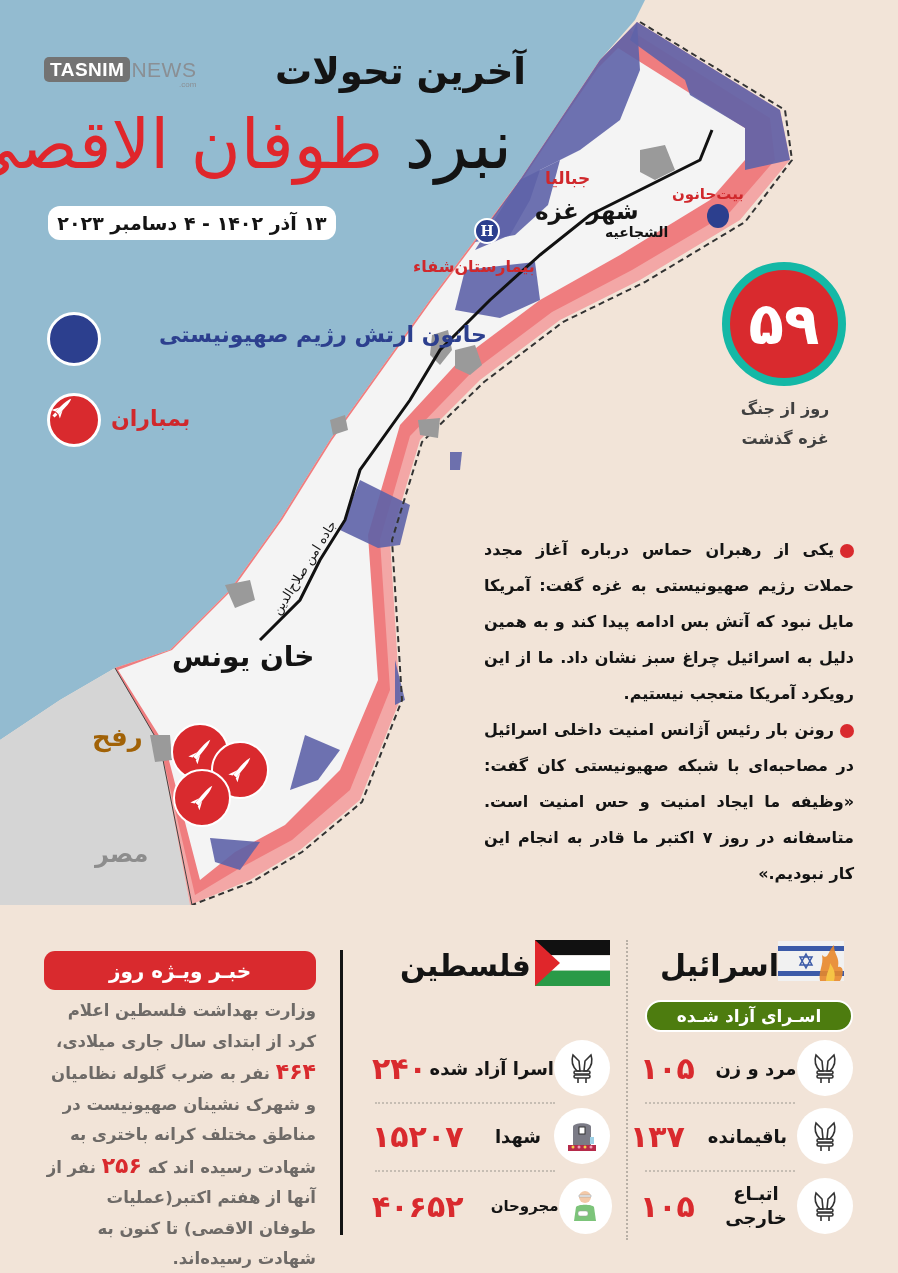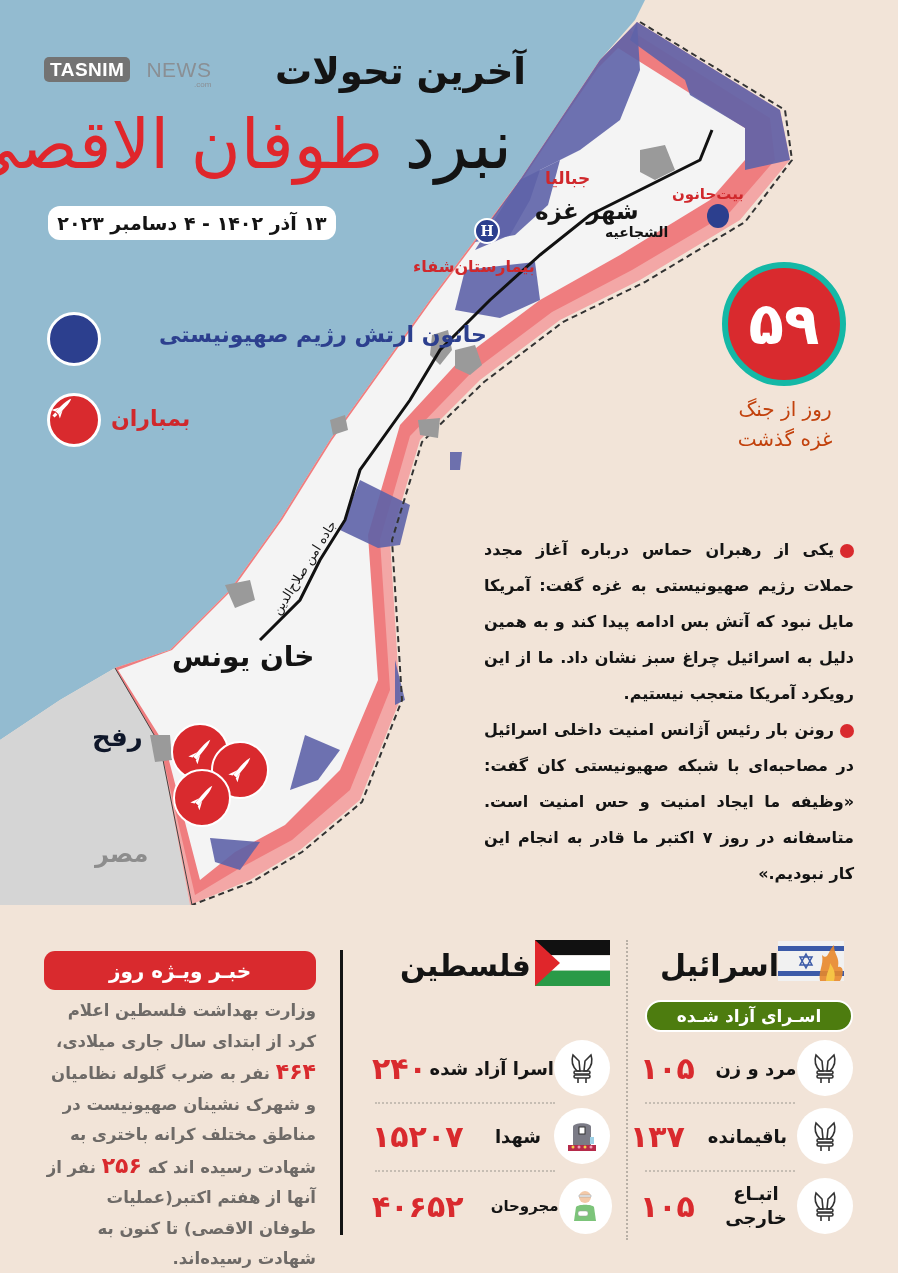--- a/index.html
+++ b/index.html
@@ -17,21 +17,21 @@
   #map-area { left:0; top:0; width:898px; height:905px; overflow:hidden; }
   #map-area svg { position:absolute; left:0; top:0; }
 
   
   #logo { left:44px; top:57px; display:flex; align-items:flex-start; }
   #logo .tasnim {
     background:#737373; color:#fff; font-family:"Liberation Sans", sans-serif;
     font-weight:bold; font-size:19px; letter-spacing:0.5px;
     padding:1px 6px 0 6px; border-radius:5px; line-height:24px; height:25px;
   }
-  #logo .news-wrap { position:relative; margin-left:16px; }
+  #logo .news-wrap { position:relative; margin-left:1px; }
   #logo .news {
     color:#8a8f94; font-family:"Liberation Sans", sans-serif; font-size:21px;
     line-height:25px; letter-spacing:0.5px;
   }
   #logo .dotcom { position:absolute; right:0; top:23px; font-size:8px; color:#8a8f94; font-family:"Liberation Sans", sans-serif; }
 
   
   #title-line1 {
     right:372px; top:50px; font-size:37px; font-weight:bold; color:#141414;
     white-space:nowrap; letter-spacing:-0.5px;
@@ -67,32 +67,32 @@
   #lbl-shujaiya { left:605px; top:224px; color:#141414; font-size:14px; }
   #lbl-beit-hanoun { left:672px; top:185px; color:#d0282c; font-size:15px; }
   #lbl-shifa { left:413px; top:257px; color:#d0282c; font-size:16px; }
   #hospital-icon {
     left:474px; top:218px; width:26px; height:26px; border-radius:50%;
     background:#2c3f8e; border:2px solid #fff; color:#fff; font-family:"DejaVu Serif", serif;
     font-size:14px; font-weight:bold; display:flex; align-items:center; justify-content:center;
   }
   #lbl-salah { left:250px; top:560px; color:#141414; font-size:13px; transform:rotate(-58deg); transform-origin:center; font-weight:normal; }
   #lbl-khan-younis { left:172px; top:640px; color:#141414; font-size:28px; }
-  #lbl-rafah { left:92px; top:722px; color:#0f172a; font-size:26px; }
+  #lbl-rafah { left:92px; top:722px; color:#a16207; font-size:26px; }
   #lbl-egypt { left:95px; top:840px; color:#8d8d8d; font-size:24px; }
 
   
   #days-badge {
     left:722px; top:262px; width:124px; height:124px; border-radius:50%;
-    background:#d92a2e; border:6px solid #14b8a6; display:flex; align-items:center; justify-content:center;
+    background:#d92a2e; border:8px solid #14b8a6; display:flex; align-items:center; justify-content:center;
     color:#fff; font-size:58px; font-weight:bold;
   }
   #days-caption {
-    left:700px; top:394px; width:170px; text-align:center; font-size:20px;
-    font-weight:normal; color:#c2410c; line-height:30px;
+    left:700px; top:394px; width:170px; text-align:center; font-size:16px;
+    font-weight:bold; color:#404040; line-height:30px;
   }
 
   
   .news-para {
     left:484px; width:370px; font-size:16px; font-weight:bold; color:#141414;
     line-height:36px; text-align:justify; text-align-last:right;
   }
   .news-para .bullet {
     display:inline-block; width:14px; height:14px; border-radius:50%;
     background:#d92a2e; margin-left:6px; vertical-align:middle;

